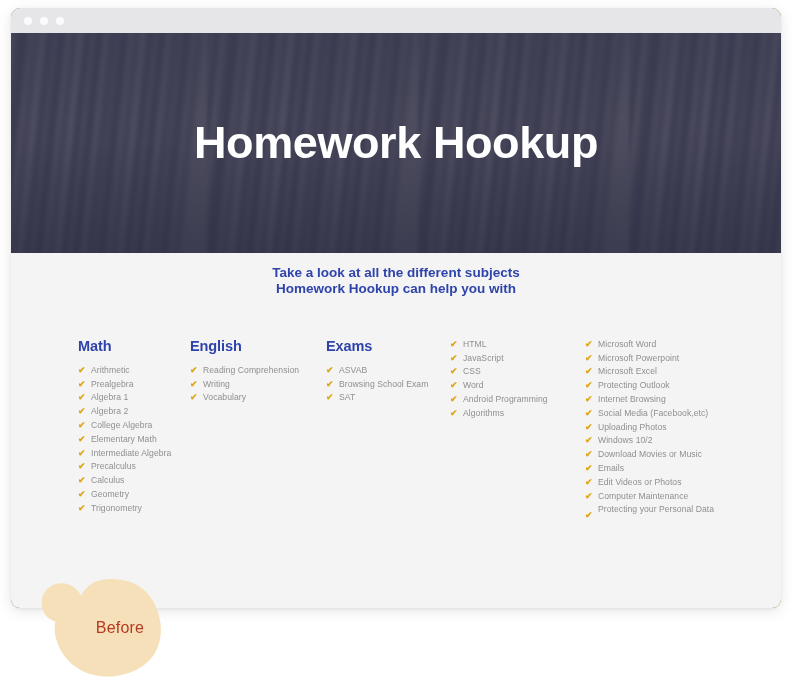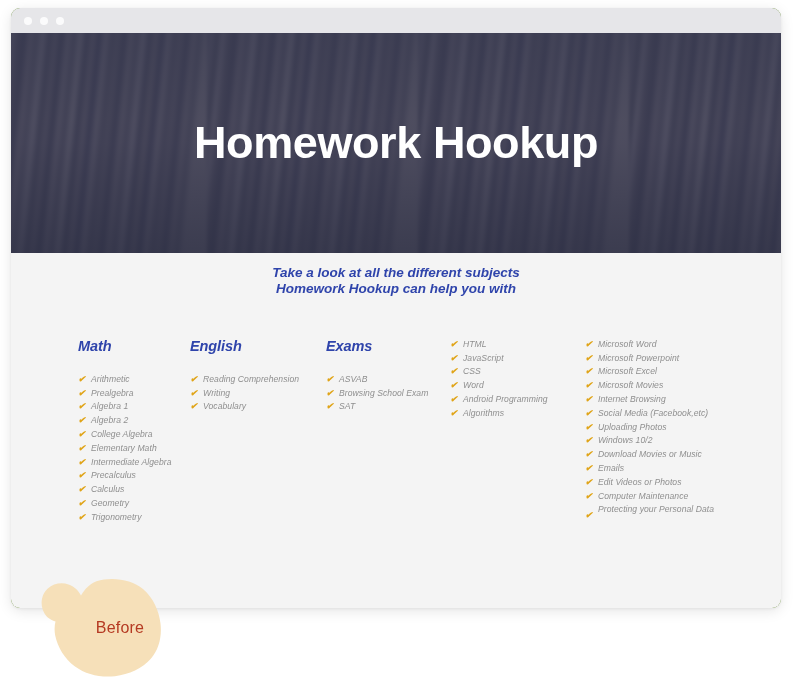--- a/index.html
+++ b/index.html
@@ -93,21 +93,20 @@
     letter-spacing: -0.4px;
     text-align: center;
     white-space: nowrap;
   }
 
   
   #page-body {
     background: #f4f4f4;
     height: 355px;
     position: relative;
-    font-style: italic;
   }
   #subtitle {
     text-align: center;
     color: #2f44ab;
     font-size: 13.5px;
     font-weight: bold;
     line-height: 1.18;
     padding-top: 12px;
   }
   #subtitle div { white-space: nowrap; }
@@ -123,21 +122,21 @@
   .col-english  { width: 136px; }
   .col-exams    { width: 124px; }
   .col-cprog    { width: 135px; }
   .col-general  { width: 160px; }
 
   .col-title {
     color: #2f44ab;
     font-size: 14.5px;
     font-weight: bold;
     line-height: 1.17;
-    margin-bottom: 18px;
+    margin-bottom: 9px;
     letter-spacing: -0.1px;
   }
   .col-title.two-line { margin-bottom: 9px; }
 
   ul.items {
     list-style: none;
     margin: 0;
     padding: 0;
   }
   ul.items li {
@@ -263,21 +262,21 @@
           <li><span class="check">✔</span><span>Android Programming</span></li>
           <li><span class="check">✔</span><span>Algorithms</span></li>
         </ul>
       </div>
 
       <div class="col col-general">
         <ul class="items">
           <li><span class="check">✔</span><span>Microsoft Word</span></li>
           <li><span class="check">✔</span><span>Microsoft Powerpoint</span></li>
           <li><span class="check">✔</span><span>Microsoft Excel</span></li>
-          <li><span class="check">✔</span><span>Microsoft Movies</span></li>
+          <li><span class="check">✔</span><span>Protecting Outlook</span></li>
           <li><span class="check">✔</span><span>Internet Browsing</span></li>
           <li><span class="check">✔</span><span>Social Media (Facebook,etc)</span></li>
           <li><span class="check">✔</span><span>Uploading Photos</span></li>
           <li><span class="check">✔</span><span>Windows 10/2</span></li>
           <li><span class="check">✔</span><span>Download Movies or Music</span></li>
           <li><span class="check">✔</span><span>Emails</span></li>
           <li><span class="check">✔</span><span>Edit Videos or Photos</span></li>
           <li><span class="check">✔</span><span>Computer Maintenance</span></li>
           <li class="wrap"><span class="check">✔</span><span>Protecting your Personal Data</span></li>
         </ul>

